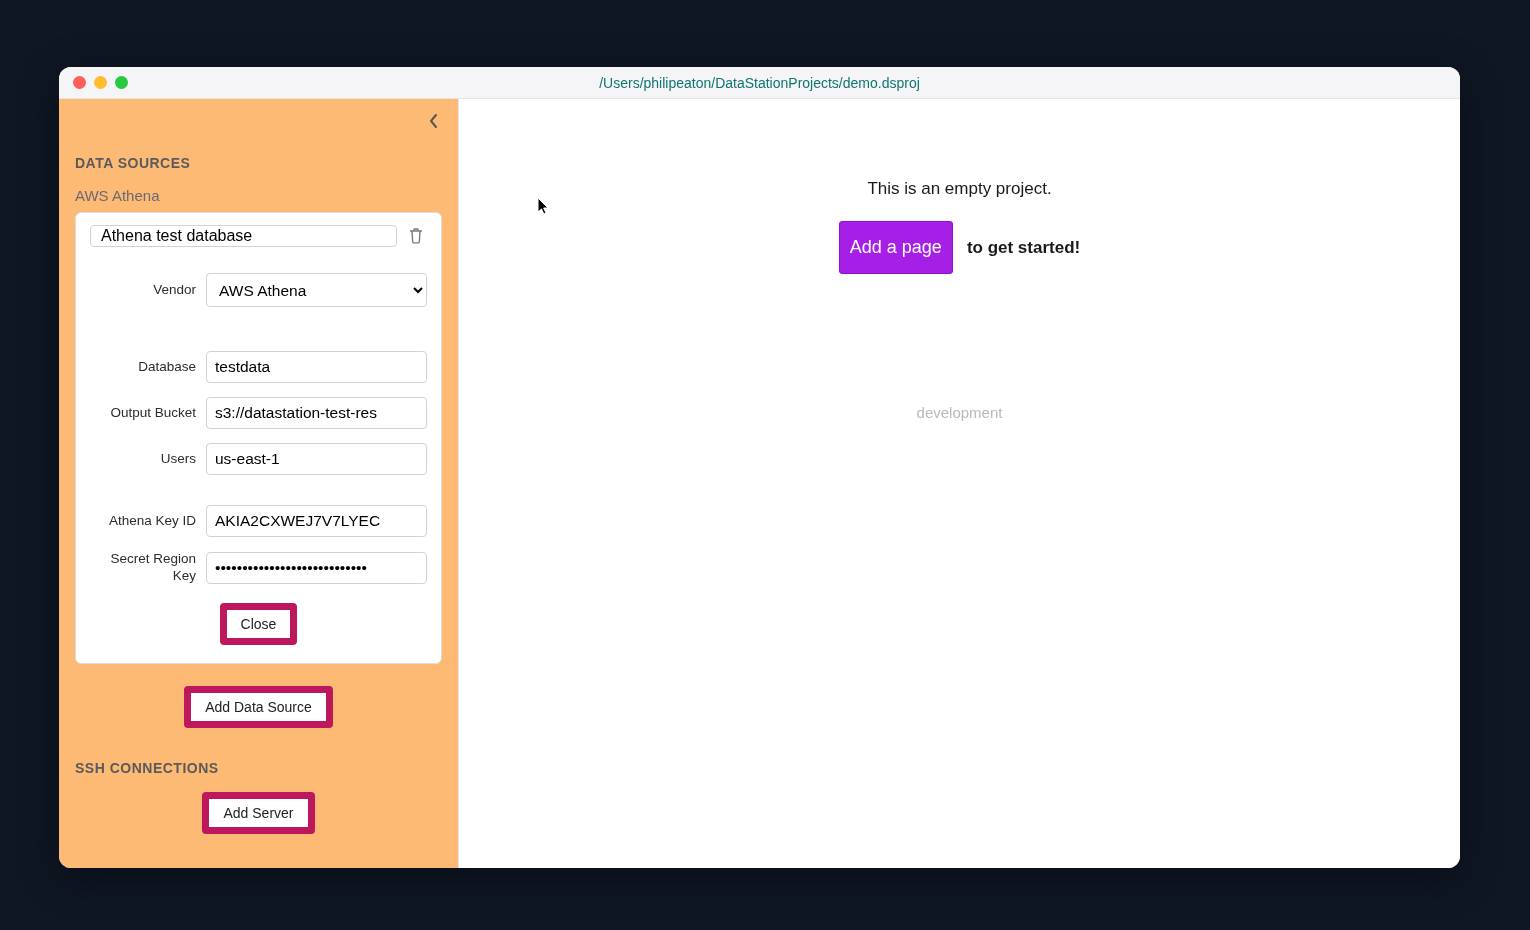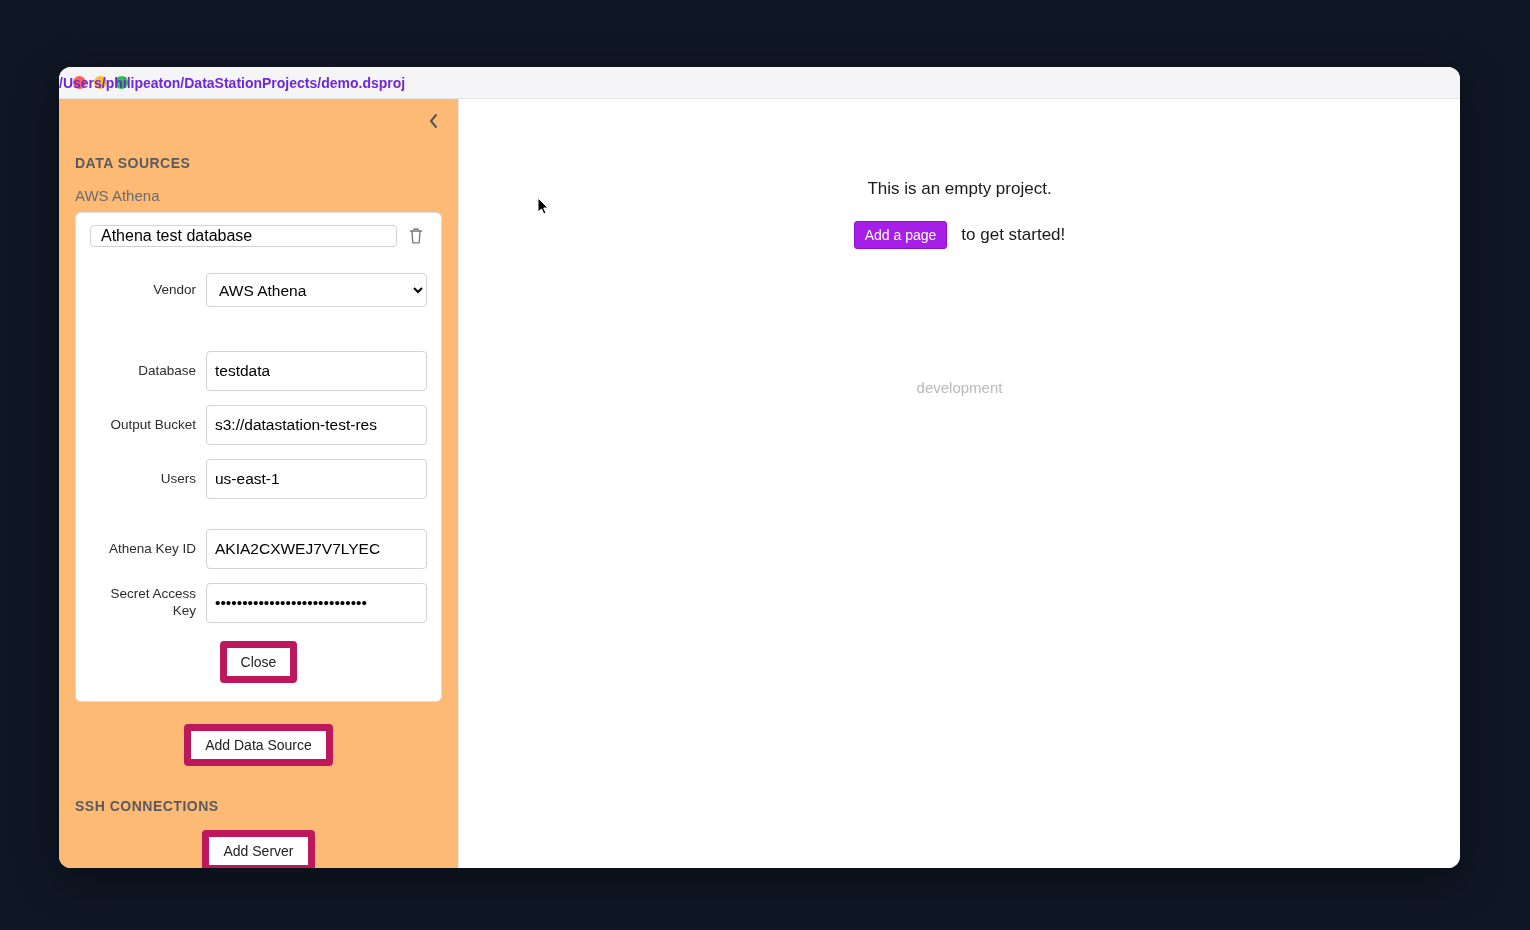--- a/index.html
+++ b/index.html
@@ -30,22 +30,22 @@
     align-items: center;
     position: relative;
     flex-shrink: 0;
   }
   .traffic { display: flex; gap: 8px; padding-left: 14px; }
   .dot { width: 13px; height: 13px; border-radius: 50%; }
   .dot.red { background:#ff5f57; }
   .dot.yel { background:#febc2e; }
   .dot.grn { background:#28c840; }
   .title-text {
-    position: absolute; left:0; right:0; text-align:left;
-    font-size: 14px; color:#6d28d9; font-weight:700;
+    position: absolute; left:0; right:0; text-align:center;
+    font-size: 14px; color:#0f766e; font-weight:400;
     pointer-events:none;
   }
   .content { flex:1; display:flex; min-height:0; }
   .sidebar {
     width: 400px;
     background:#fdba74;
     border-right:1px solid #e8e8ea;
     padding: 24px 16px;
     position: relative;
     overflow:auto;
@@ -76,41 +76,41 @@
     display:flex; align-items:center; justify-content:center;
   }
   .form { margin-top:26px; }
   .row { display:flex; align-items:center; margin-bottom:14px; }
   .row.gap-lg { margin-bottom:44px; }
   .lbl {
     width:116px; text-align:right; padding-right:10px;
     font-size:13.5px; color:#2c2c30; line-height:1.25;
   }
   .ctl {
-    flex:1; height:40px; font-size:15.5px; padding:0 8px;
+    flex:1; height:32px; font-size:15.5px; padding:0 8px;
     border:1px solid #d2d2d6; border-radius:4px; background:#fff;
     min-width:0;
   }
   select.ctl { height:34px; font-size:15.5px; }
   .row.ak { margin-top:30px; }
   .btn {
     display:inline-block; background:#fff; border:7px solid #be185d;
     border-radius:4px; padding:6px 14px; font-size:14px; cursor:pointer;
     color:#222;
   }
   .btn-center { display:flex; justify-content:center; margin-top:18px; }
   .add-row { display:flex; justify-content:center; margin-top:22px; }
   .main { flex:1; background:#fff; padding-top:80px; display:flex; flex-direction:column; align-items:center; }
   .empty-text { font-size:17px; color:#1a1a1a; margin-bottom:22px; }
   .page-row { display:flex; align-items:center; gap:14px; }
   .btn-purple {
     background:#a61fe6; color:#fff; border:1px solid #8f12cf;
-    border-radius:3px; padding:5px 10px; font-size:14px; cursor:pointer;
-  }
-  .page-suffix { font-size:17px; color:#1a1a1a; }
+    border-radius:3px; padding:15px 10px; font-size:18px; cursor:pointer;
+  }
+  .page-suffix { font-size:17px; color:#1a1a1a;font-weight:bold; }
   .dev { margin-top:130px; font-size:15px; color:#b9b9be; }
   .cursor-ptr {
     position:absolute; left:478px; top:130px; width:14px; height:18px;
     pointer-events:none;
   }
 </style>
 </head>
 <body>
 
 <div class="window">
@@ -168,21 +168,21 @@
           <div class="row">
             <div class="lbl">Users</div>
             <input class="ctl" value="us-east-1" style="">
           </div>
 
           <div class="row ak">
             <div class="lbl">Athena Key ID</div>
             <input class="ctl" value="AKIA2CXWEJ7V7LYEC" style="">
           </div>
           <div class="row">
-            <div class="lbl">Secret Access Key</div>
+            <div class="lbl">Secret Region Key</div>
             <input class="ctl" type="password" value="••••••••••••••••••••••••••••" style="">
           </div>
 
           <div class="btn-center">
             <button class="btn">Close</button>
           </div>
         </div>
       </div>
 
       <div class="add-row">

